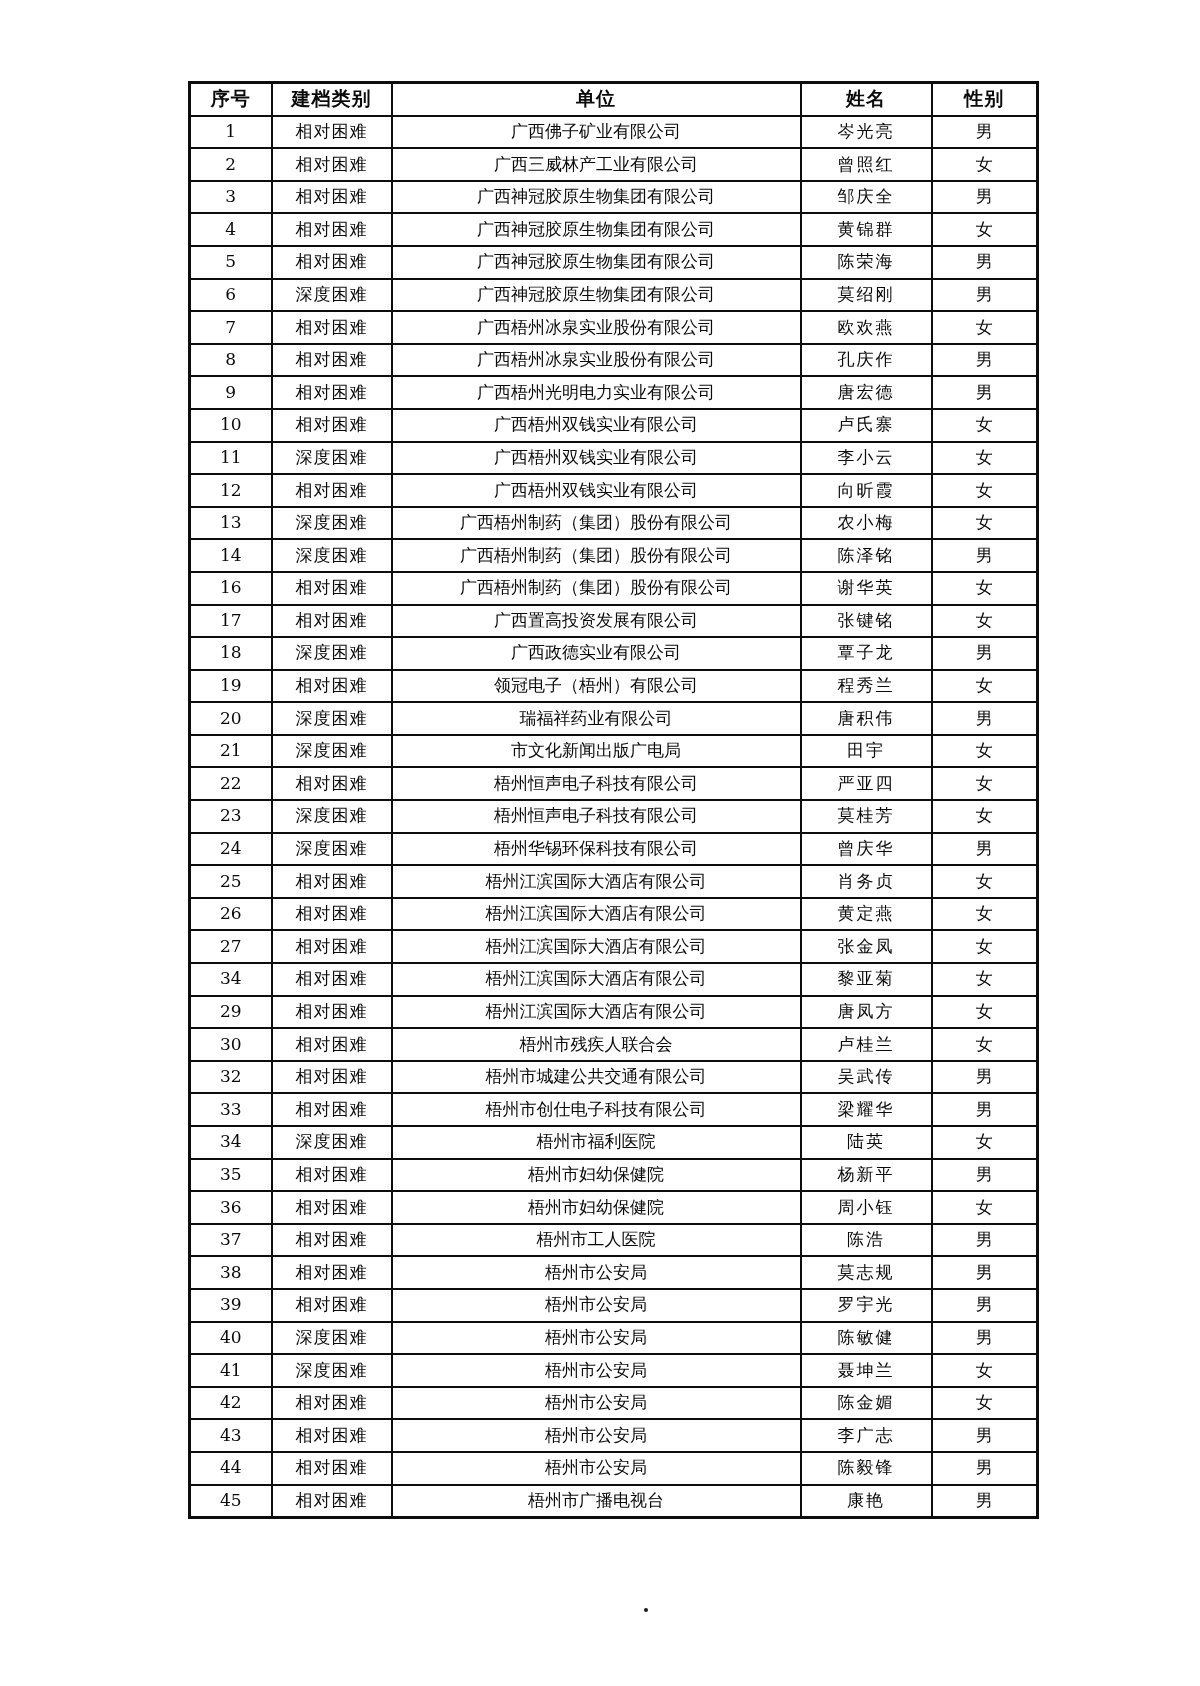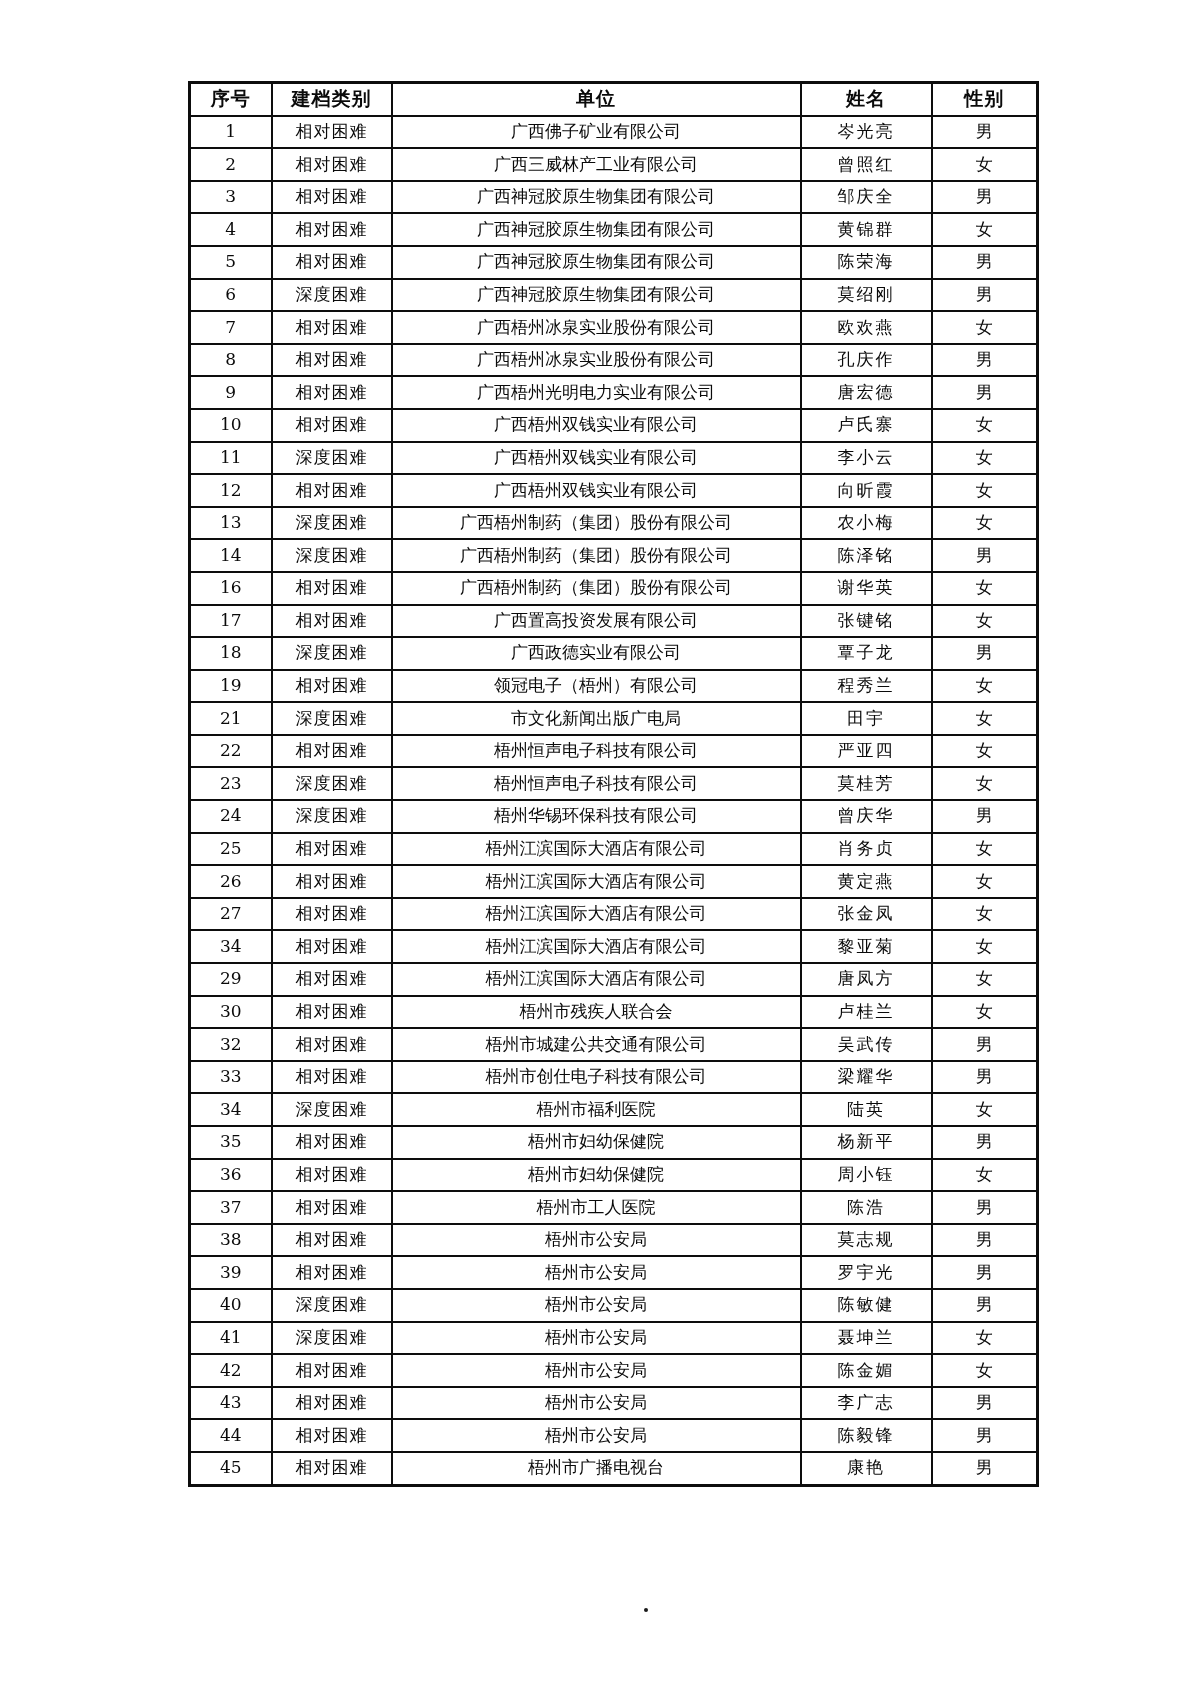--- a/index.html
+++ b/index.html
@@ -218,20 +218,27 @@
             <td data-name="cell-gender">男</td>
           </tr>
           <tr data-name="table-row">
             <td data-name="cell-serial">19</td>
             <td data-name="cell-category">相对困难</td>
             <td data-name="cell-unit">领冠电子（梧州）有限公司</td>
             <td data-name="cell-name">程秀兰</td>
             <td data-name="cell-gender">女</td>
           </tr>
           <tr data-name="table-row">
+            <td data-name="cell-serial">20</td>
+            <td data-name="cell-category">深度困难</td>
+            <td data-name="cell-unit">瑞福祥药业有限公司</td>
+            <td data-name="cell-name">唐积伟</td>
+            <td data-name="cell-gender">男</td>
+          </tr>
+          <tr data-name="table-row">
             <td data-name="cell-serial">21</td>
             <td data-name="cell-category">深度困难</td>
             <td data-name="cell-unit">市文化新闻出版广电局</td>
             <td data-name="cell-name">田宇</td>
             <td data-name="cell-gender">女</td>
           </tr>
           <tr data-name="table-row">
             <td data-name="cell-serial">22</td>
             <td data-name="cell-category">相对困难</td>
             <td data-name="cell-unit">梧州恒声电子科技有限公司</td>

